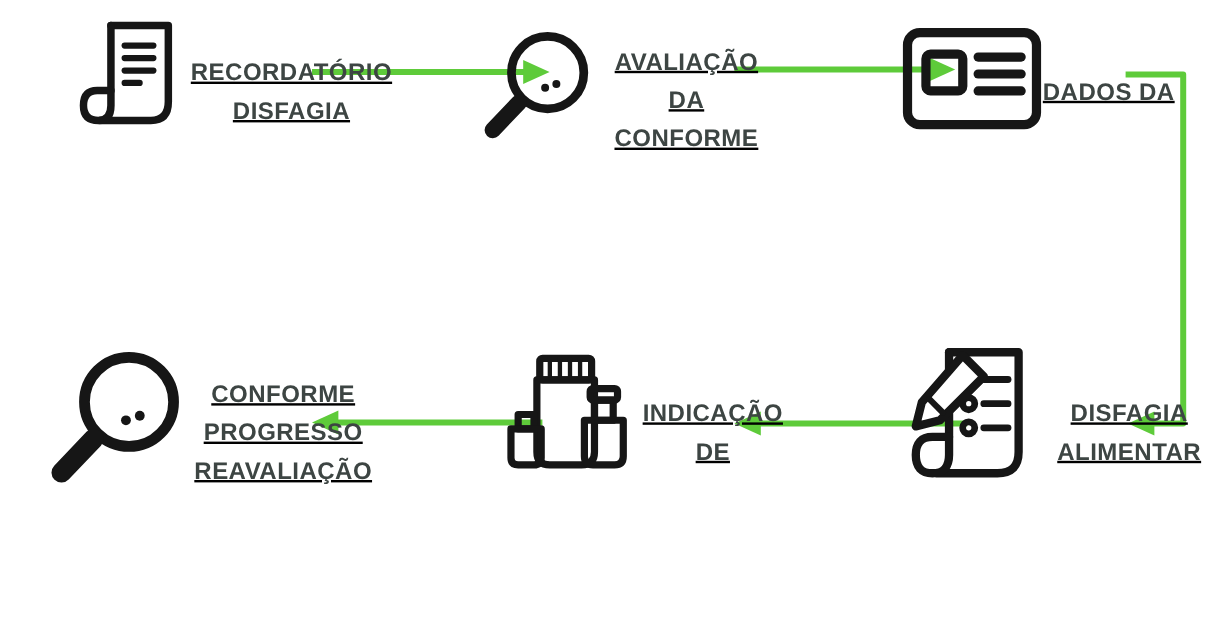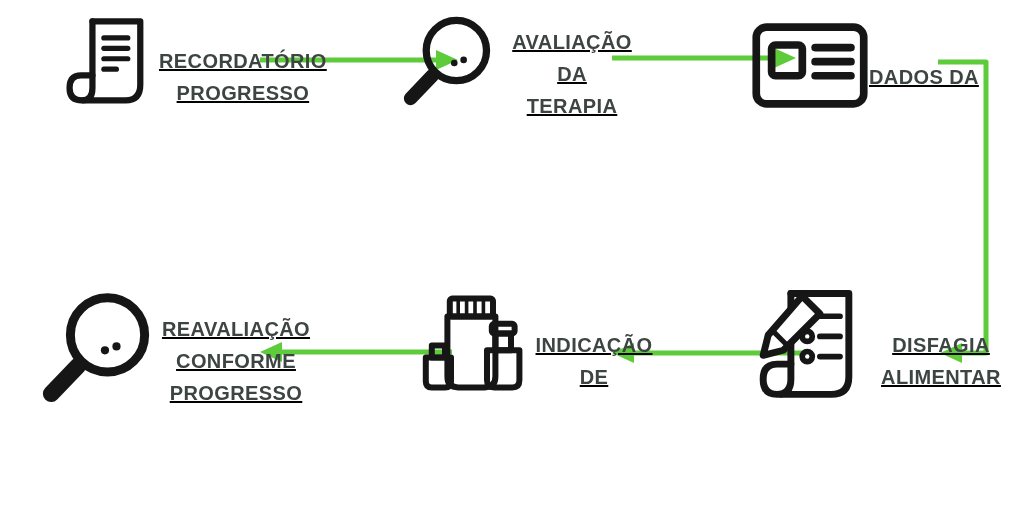--- a/index.html
+++ b/index.html
@@ -83,38 +83,38 @@
           <path d="M36 60 H25 Q14 60 14 72 Q14 84 26 84 Q36 84 36 72 V60"></path>
           <path d="M47 24 H70" stroke-width="5"></path>
           <path d="M47 34 H70" stroke-width="5"></path>
           <path d="M47 44 H70" stroke-width="5"></path>
           <path d="M47 54 H59" stroke-width="5"></path>
         </g>
       </svg>
     </div>
     <div class="label">
       <span>RECORDATÓRIO</span>
-      <span>PROGRESSO</span>
+      <span>DISFAGIA</span>
     </div>
   </div>
 
-  <div class="step row-top" style="left:395px; top:2px; width:250px;align-items:center;">
+  <div class="step row-top" style="left:395px; top:12px; width:250px;align-items:center;">
     <div class="icon-box">
       <svg viewBox="0 0 100 100" width="104" height="104">
         <g class="icon-stroke">
           <circle cx="59" cy="39" r="29" stroke-width="7"></circle>
           <line x1="36" y1="63" x2="15" y2="85" stroke-width="13"></line>
           <circle cx="57" cy="51" r="3.2" fill="#161616" stroke="none"></circle>
           <circle cx="66" cy="48" r="3.2" fill="#161616" stroke="none"></circle>
         </g>
       </svg>
     </div>
     <div class="label">
       <span>AVALIAÇÃO DA</span>
-      <span>TERAPIA</span>
+      <span>CONFORME</span>
     </div>
   </div>
 
   <div class="step row-top" style="left:751px; top:10px; width:250px;">
     <div class="icon-box">
       <svg viewBox="4 16 92 68" width="118" height="87">
         <g class="icon-stroke" stroke-width="6">
           <rect x="8" y="20" width="84" height="60" rx="8"></rect>
           <rect x="20" y="34" width="24" height="24" rx="3"></rect>
           <path d="M54 36 H82"></path>
@@ -176,18 +176,18 @@
       <svg viewBox="0 0 100 100" width="128" height="128">
         <g class="icon-stroke">
           <circle cx="59" cy="39" r="29" stroke-width="7"></circle>
           <line x1="36" y1="63" x2="15" y2="85" stroke-width="13"></line>
           <circle cx="57" cy="51" r="3.2" fill="#161616" stroke="none"></circle>
           <circle cx="66" cy="48" r="3.2" fill="#161616" stroke="none"></circle>
         </g>
       </svg>
     </div>
     <div class="label">
+      <span>CONFORME PROGRESSO</span>
       <span>REAVALIAÇÃO</span>
-      <span>CONFORME PROGRESSO</span>
     </div>
   </div>
 
 </div>
 
 </body></html>

